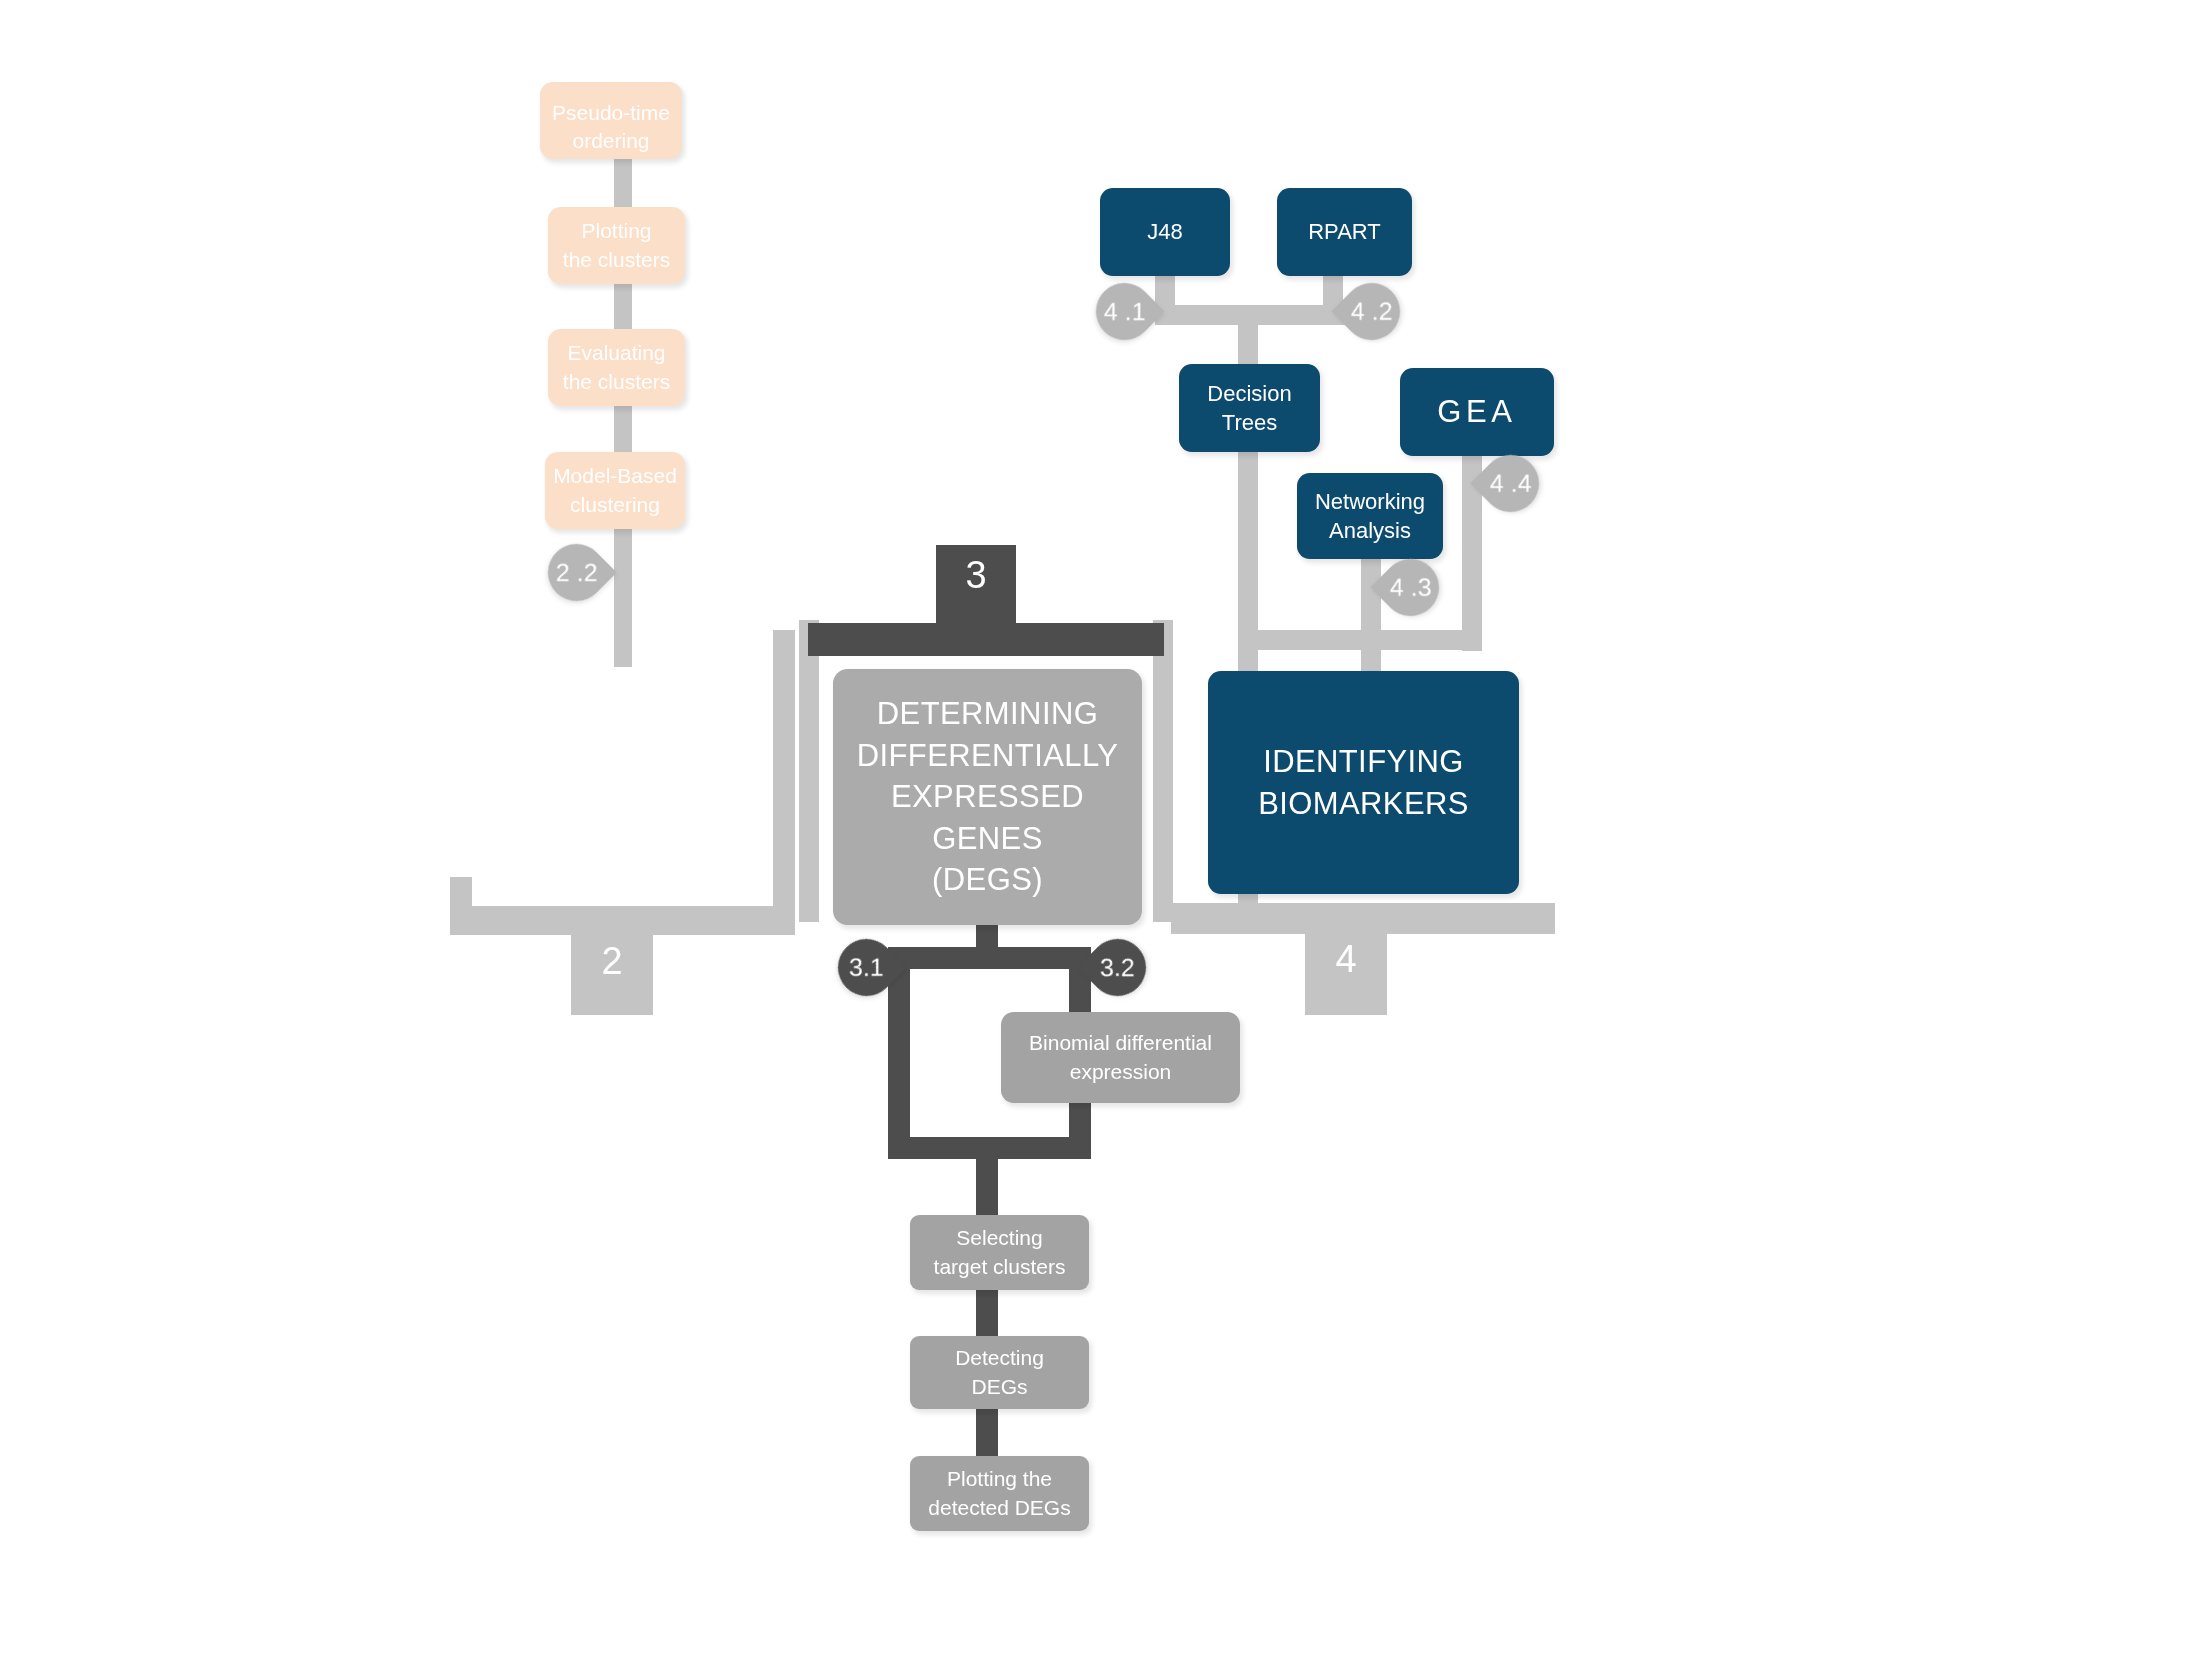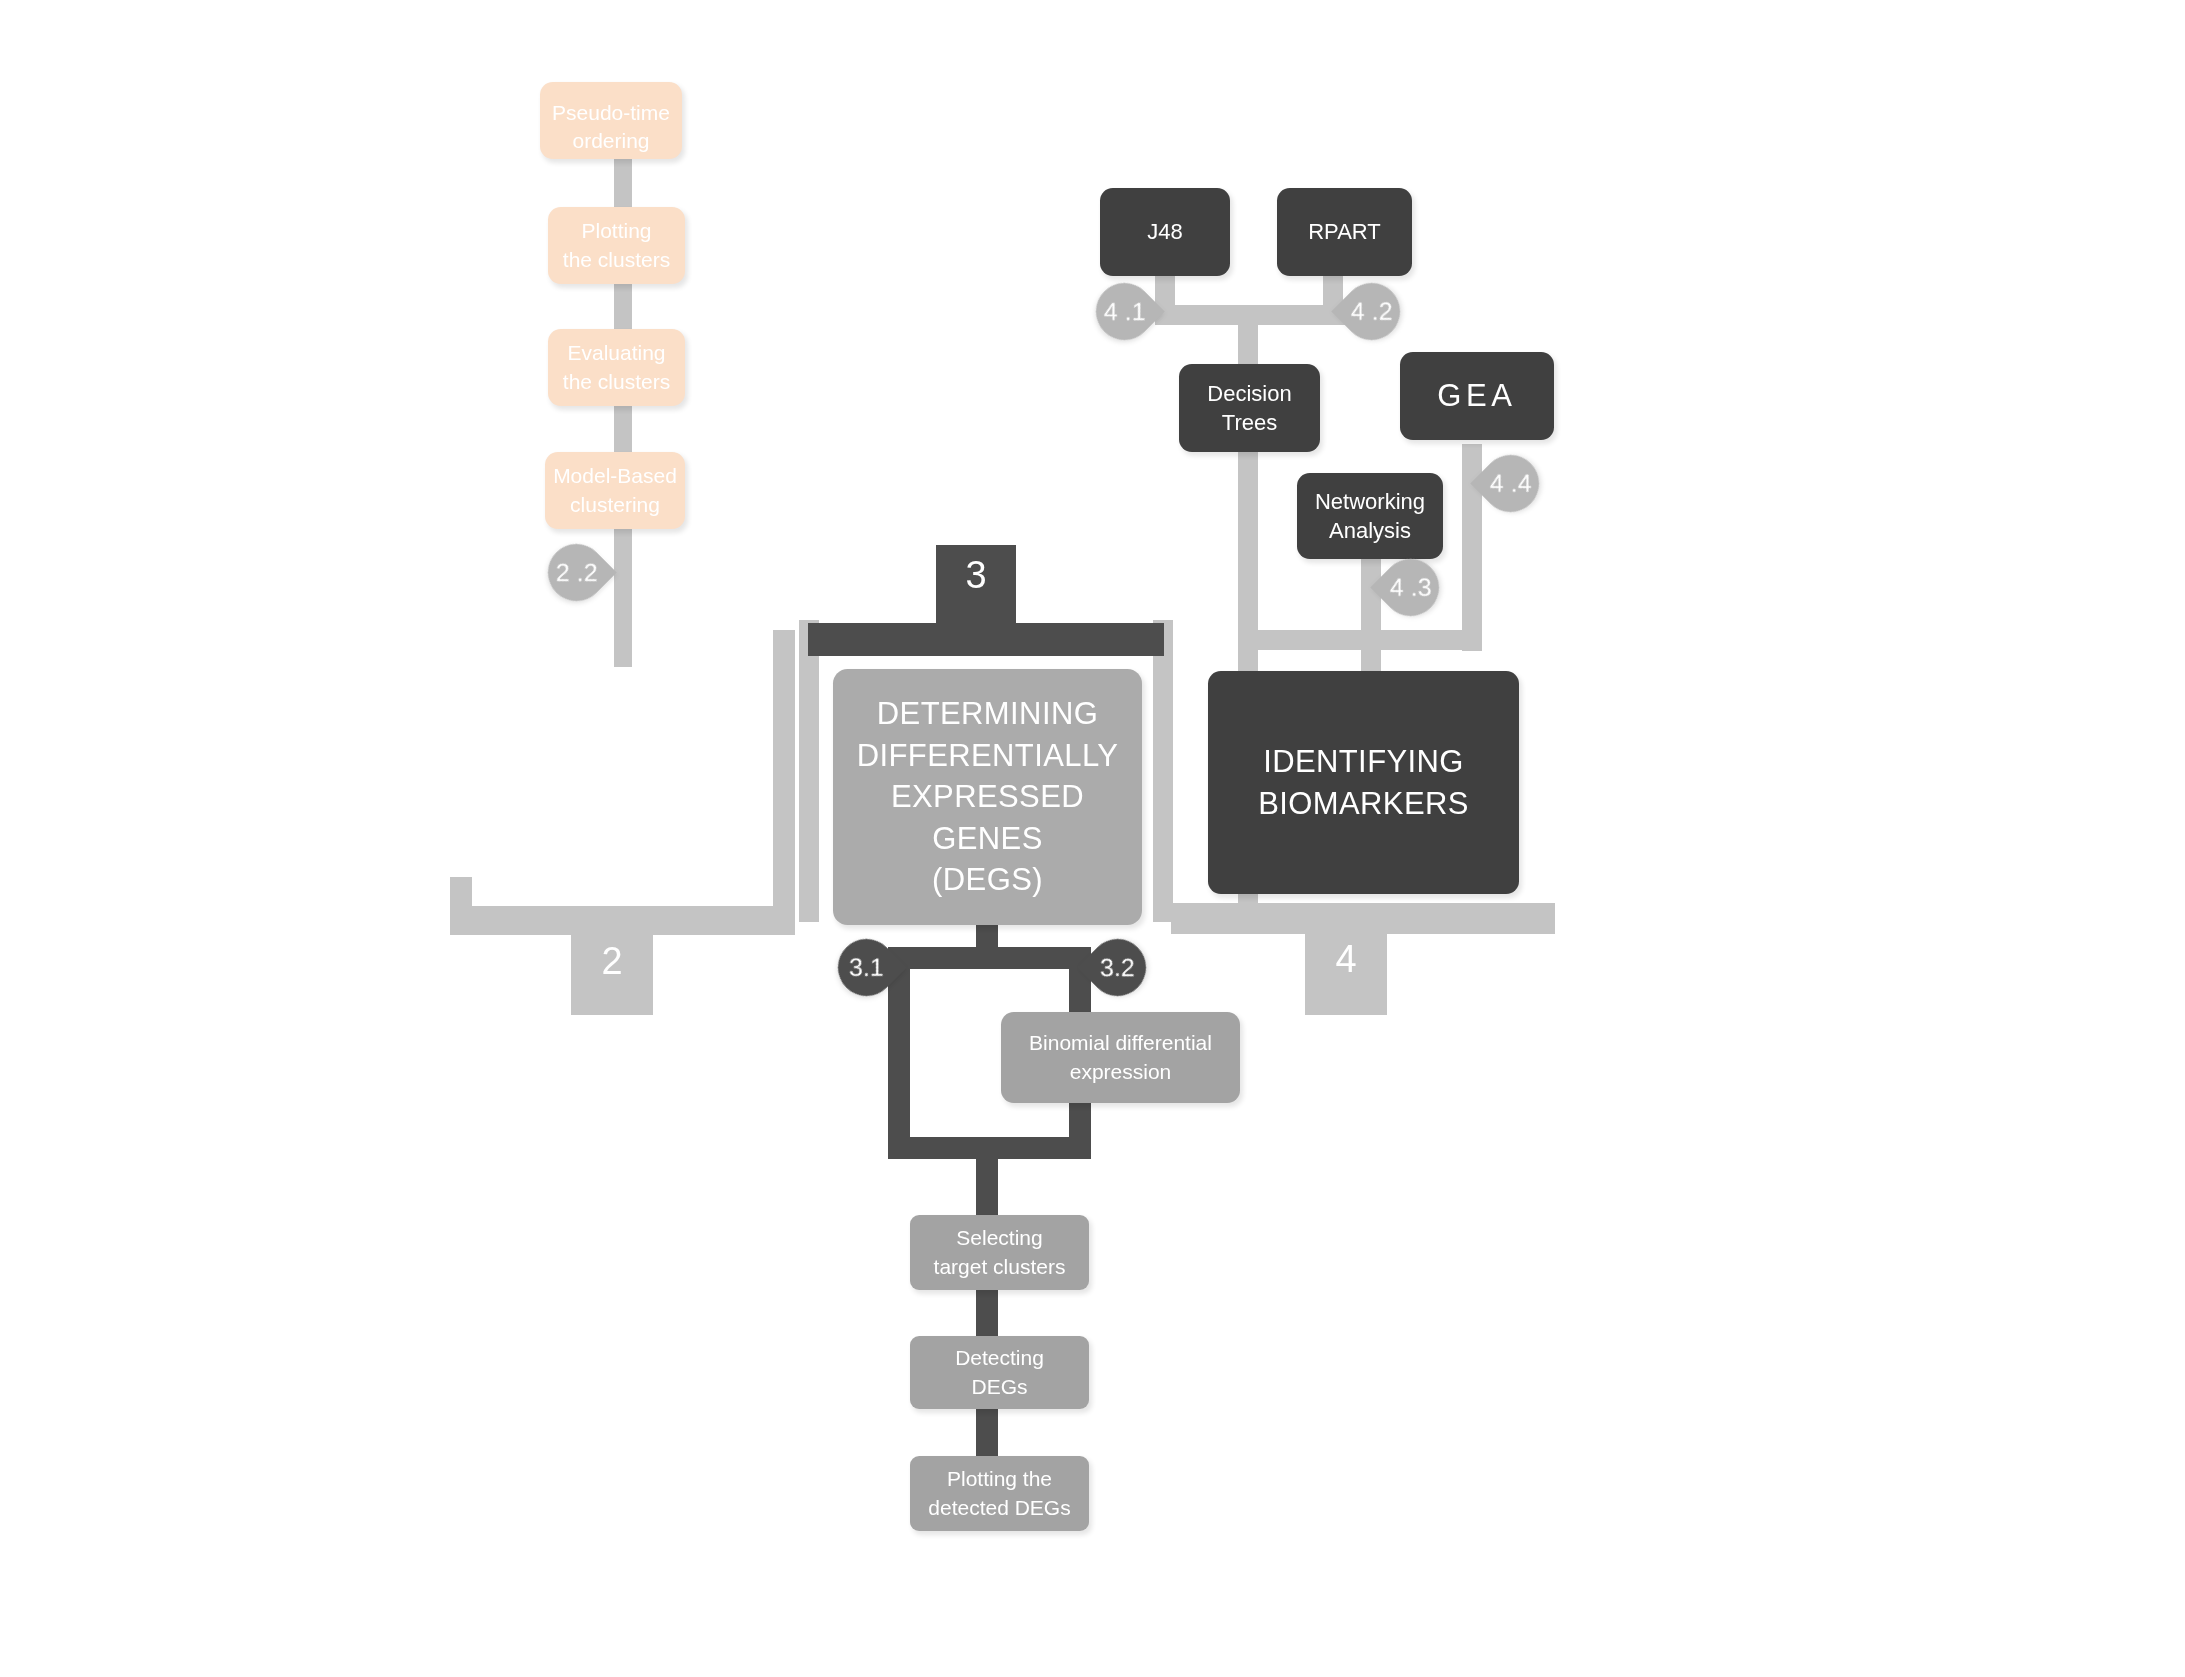--- a/index.html
+++ b/index.html
@@ -29,21 +29,21 @@
     color: #ffffff;
     border-radius: 12.8px;
     line-height: 1.34;
     box-shadow: 2.7px 3.7px 5.5px rgba(0,0,0,0.10);
     padding: 3.7px 7.3px;
     z-index: 5;
   }
   .node span { display: block; white-space: pre-line; }
 
   .peach   { background: #FBDFC8; }
-  .pink    { background: #404040; }
+  .pink    { background: #0c4a6e; }
   .gray    { background: #ABABAB; }
   .graymid { background: #A3A3A3; }
 
   
   .bar {
     position: absolute;
     z-index: 1;
   }
   .bar-lt { background: #C4C4C4; }   
   .bar-dk { background: #4D4D4D; }   
@@ -202,21 +202,21 @@
   </div>
   <div class="badge badge-lt pt-left" style="left:1343px; top:283px;">
     <span>4 .2</span>
   </div>
 
   <div class="node pink t-small" style="left:1179px; top:364px; width:141px; height:88px;">
     <span>Decision
 Trees</span>
   </div>
 
-  <div class="node pink t-gea" style="left:1400px; top:352px; width:154px; height:88px;">
+  <div class="node pink t-gea" style="left:1400px; top:368px; width:154px; height:88px;">
     <span>GEA</span>
   </div>
 
   <div class="bar bar-lt" style="left:1238px; top:444px; width:20px; height:201px;"></div>
 
   <div class="bar bar-lt" style="left:1462px; top:444px; width:20px; height:207px;"></div>
 
   <div class="badge badge-lt pt-left" style="left:1482px; top:455px;">
     <span>4 .4</span>
   </div>

